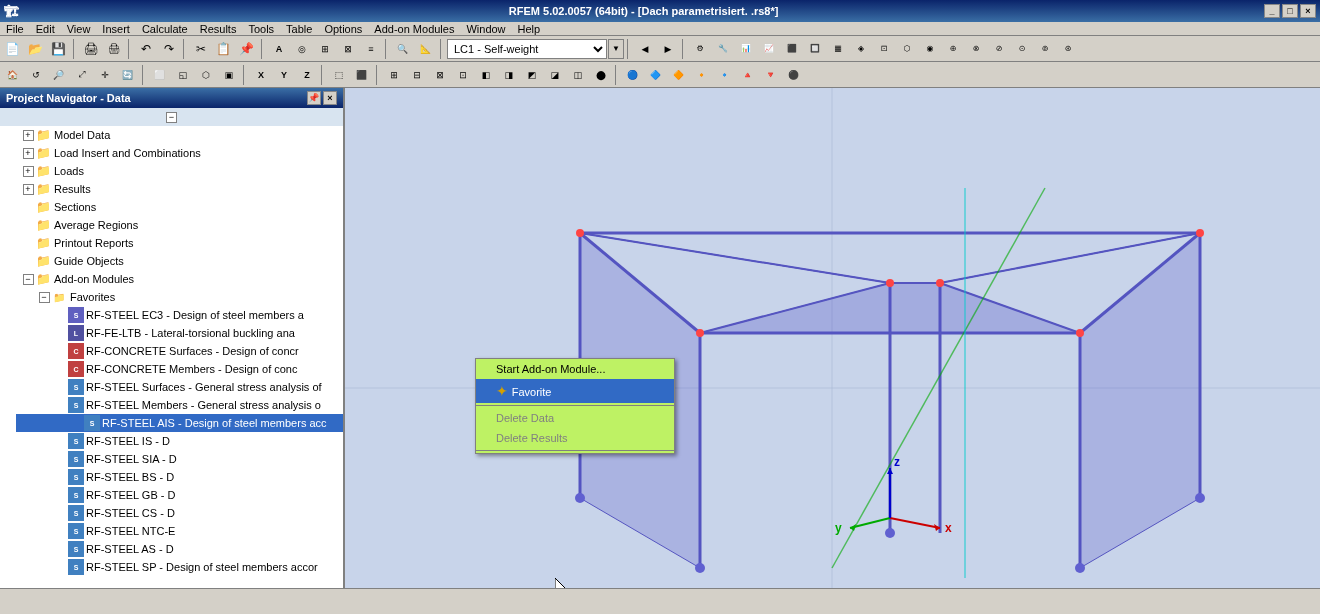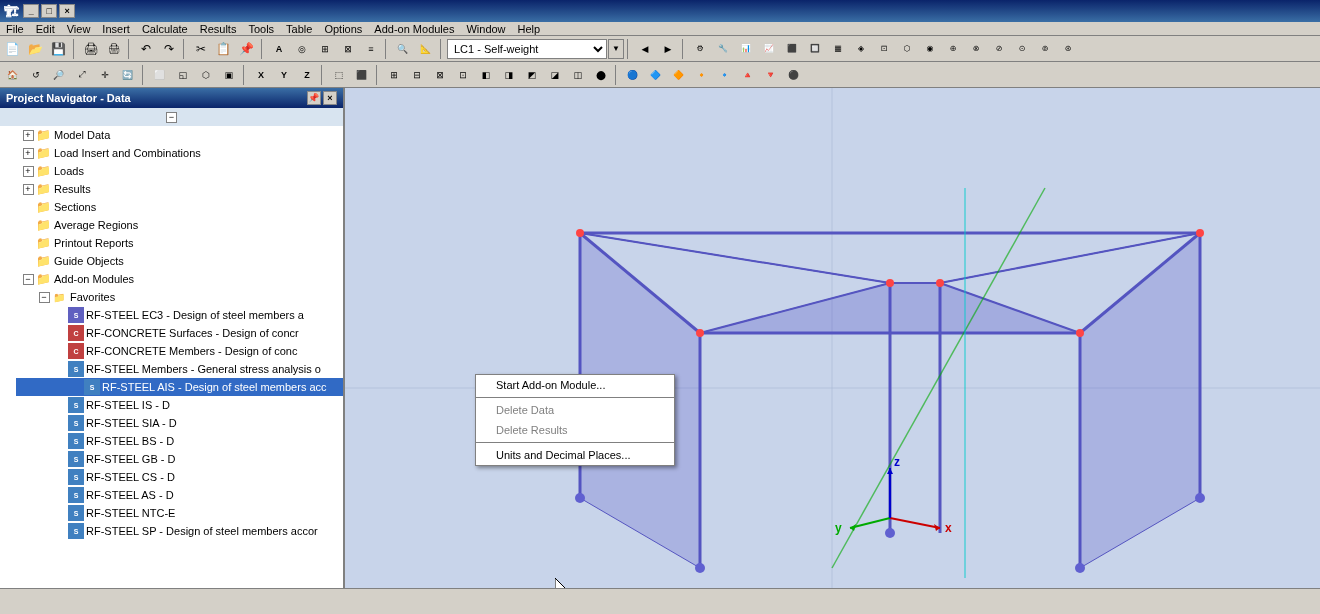--- a/index.html
+++ b/index.html
@@ -152,26 +152,25 @@
 
     
     .icon-folder { color: #d4a000; font-size: 12px; }
 
     
     #context-menu {
       position: absolute;
       left: 192px;
       top: 355px;
       width: 200px;
-      background: #ffffff;
+      background: #bef264;
       border: 1px solid #808080;
       box-shadow: 2px 2px 4px rgba(0,0,0,0.4);
       z-index: 100;
       font-size: 11px;
-      margin-top: 16px;
     }
     .ctx-item {
       padding: 4px 20px;
       cursor: pointer;
       white-space: nowrap;
     }
     .ctx-item.highlighted { background: #316ac5; color: white; }
     .ctx-separator { height: 1px; background: #808080; margin: 2px 0; }
     .ctx-item.disabled { color: #808080; cursor: default; }
 
@@ -234,20 +233,21 @@
       color: white; font-size: 7px; font-weight: bold;
       flex-shrink: 0;
     }
     .module-icon-sa { background: #4080c0; }
   </style>
 </head>
 <body>
 
 <div id="title-bar">
   <span style="margin-right:4px; font-size:12px;">🏗</span>
+  <span style="flex:1; text-align:center;">RFEM 5.02.0057 (64bit) - [Dach parametrisiert. .rs8*]</span>
   <div style="display:flex; gap:2px;">
     <div class="win-btn">_</div>
     <div class="win-btn">□</div>
     <div class="win-btn">×</div>
   </div>
 </div>
 
 <div id="menu-bar">
   <div class="menu-item">File</div>
   <div class="menu-item">Edit</div>
@@ -456,47 +456,63 @@
 
       <div class="tree-item">
         <div class="tree-indent" style="width:52px;"></div>
         <div class="tree-expander leaf"></div>
         <div class="tree-icon">
             <div class="module-icon">S</div>
           </div>
         <span class="tree-label">RF-STEEL EC3 - Design of steel members a</span>
       </div>
 
+      <div class="tree-item">
+        <div class="tree-indent" style="width:52px;"></div>
+        <div class="tree-expander leaf"></div>
+        <div class="tree-icon">
+            <div class="module-icon" style="background:#5050a0;">L</div>
+          </div>
+        <span class="tree-label">RF-FE-LTB - Lateral-torsional buckling ana</span>
+      </div>
 
       <div class="tree-item">
         <div class="tree-indent" style="width:52px;"></div>
         <div class="tree-expander leaf"></div>
         <div class="tree-icon">
             <div class="module-icon" style="background:#c04040;">C</div>
           </div>
         <span class="tree-label">RF-CONCRETE Surfaces - Design of concr</span>
       </div>
 
       <div class="tree-item">
         <div class="tree-indent" style="width:52px;"></div>
         <div class="tree-expander leaf"></div>
         <div class="tree-icon">
             <div class="module-icon" style="background:#c04040;">C</div>
           </div>
         <span class="tree-label">RF-CONCRETE Members - Design of conc</span>
       </div>
 
 
-
       <div class="tree-item">
         <div class="tree-indent" style="width:52px;"></div>
         <div class="tree-expander leaf"></div>
         <div class="tree-icon">
             <div class="module-icon module-icon-sa">S</div>
           </div>
+        <span class="tree-label">RF-STEEL Surfaces - General stress analysis of</span>
+      </div>
+
+      <div class="tree-item">
+        <div class="tree-indent" style="width:52px;"></div>
+        <div class="tree-expander leaf"></div>
+        <div class="tree-icon">
+            <div class="module-icon module-icon-sa">S</div>
+          </div>
         <span class="tree-label">RF-STEEL Members - General stress analysis o</span>
       </div>
 
       <div class="tree-item context-selected">
         <div class="tree-indent" style="width:52px;"></div>
         <div class="tree-expander leaf"></div>
         <div class="tree-icon">
             <div class="module-icon" style="background:#4080c0;">S</div>
           </div>
         <span class="tree-label">RF-STEEL AIS - Design of steel members acc</span>
@@ -546,30 +562,30 @@
           </div>
         <span class="tree-label">RF-STEEL CS - D</span>
       </div>
 
       <div class="tree-item">
         <div class="tree-indent" style="width:52px;"></div>
         <div class="tree-expander leaf"></div>
         <div class="tree-icon">
             <div class="module-icon" style="background:#4080c0;">S</div>
           </div>
+        <span class="tree-label">RF-STEEL NTC-E</span>
+      </div>
+
+      <div class="tree-item">
+        <div class="tree-indent" style="width:52px;"></div>
+        <div class="tree-expander leaf"></div>
+        <div class="tree-icon">
+            <div class="module-icon" style="background:#4080c0;">S</div>
+          </div>
         <span class="tree-label">RF-STEEL AS - D</span>
-      </div>
-
-      <div class="tree-item">
-        <div class="tree-indent" style="width:52px;"></div>
-        <div class="tree-expander leaf"></div>
-        <div class="tree-icon">
-            <div class="module-icon" style="background:#4080c0;">S</div>
-          </div>
-        <span class="tree-label">RF-STEEL NTC-E</span>
       </div>
 
       <div class="tree-item">
         <div class="tree-indent" style="width:52px;"></div>
         <div class="tree-expander leaf"></div>
         <div class="tree-icon">
             <div class="module-icon" style="background:#4080c0;">S</div>
           </div>
         <span class="tree-label">RF-STEEL SP - Design of steel members accor</span>
       </div>
@@ -644,25 +660,27 @@
         <text x="4" y="-52" font-size="12" fill="#0000cc" font-weight="bold">z</text>
       </g>
 
       <line x1="487" y1="480" x2="700" y2="100" stroke="#00aa00" stroke-width="1.5" opacity="0.6"></line>
 
       <line x1="620" y1="100" x2="620" y2="490" stroke="#00cccc" stroke-width="1.5" opacity="0.6"></line>
     </svg>
 
     <div id="context-menu" style="top: 270px; left: 130px;">
       <div class="ctx-item">Start Add-on Module...</div>
+      <div class="ctx-item highlighted">
+        <span class="ctx-star">✦</span>Favorite
+      </div>
       <div class="ctx-separator"></div>
       <div class="ctx-item disabled">Delete Data</div>
       <div class="ctx-item disabled">Delete Results</div>
       <div class="ctx-separator"></div>
-      <div class="ctx-item">Units and Decimal Places...</div>
     </div>
 
     <svg class="cursor-arrow" viewBox="0 0 16 22" xmlns="http://www.w3.org/2000/svg" style="top: 490px; left: 210px;">
       <polygon points="0,0 0,16 4,12 6,20 8,19 6,11 11,11" fill="white" stroke="black" stroke-width="1"></polygon>
     </svg>
   </div>
 </div>
 
 <div id="status-bar" style="position:relative; margin-top:0;">
   <span></span>

